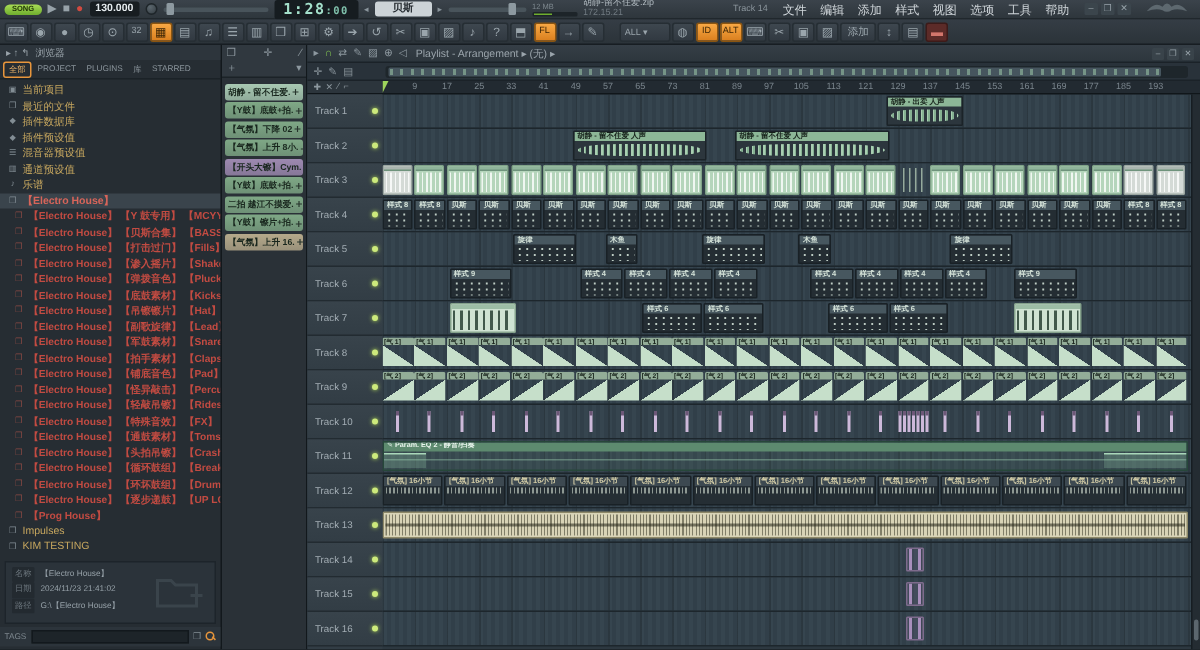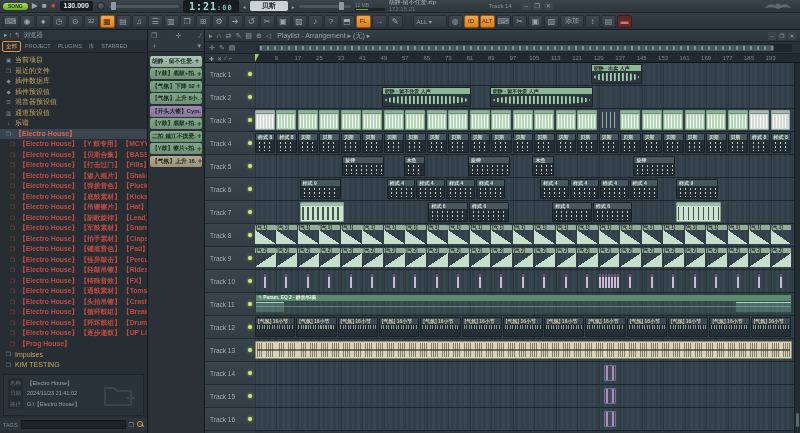--- a/index.html
+++ b/index.html
@@ -181,40 +181,50 @@
     <span class="songpill">SONG</span>
     <span class="tbtn">▶</span>
     <span class="tbtn">■</span>
     <span class="tbtn rec">●</span>
     <span class="lcdbox">130.000</span>
     <span class="knob"></span>
     <span class="hslider">
         <i style="left:2px"></i>
       </span>
     <span class="timelcd">
-      <span>1:21</span>
+      <span>1:28</span>
         <small>:00</small>
     </span>
     <span class="patarrow">◂</span>
     <span class="patbox">贝斯</span>
     <span class="patarrow">▸</span>
     <span class="hslider" style="width:52px">
         <i style="left:40px"></i>
       </span>
     <span class="cpu">
       <span>12 MB</span>
       <span class="cpubar">
           <i></i>
         </span>
     </span>
     <span class="projtitle">
       <span>胡静-留不住爱.zip</span>
       <span class="l2">172.15.21</span>
     </span>
     <span class="trackhint">Track 14</span>
+    <span class="menu" id="menu-bar">
+        <span>文件</span>
+        <span>编辑</span>
+        <span>添加</span>
+        <span>样式</span>
+        <span>视图</span>
+        <span>选项</span>
+        <span>工具</span>
+        <span>帮助</span>
+      </span>
     <span class="winbtns" id="win-btns">
         <i>–</i>
         <i>❐</i>
         <i>✕</i>
       </span>
     <span class="mascot">
       <svg width="30" height="11" viewBox="0 0 40 14">
           <path fill="#5d686f" d="M2 11 Q9 2 16 7 Q20 1 24 7 Q31 2 38 11 Q30 8 24 10 Q20 13 16 10 Q10 8 2 11Z"></path>
         </svg>
     </span>

